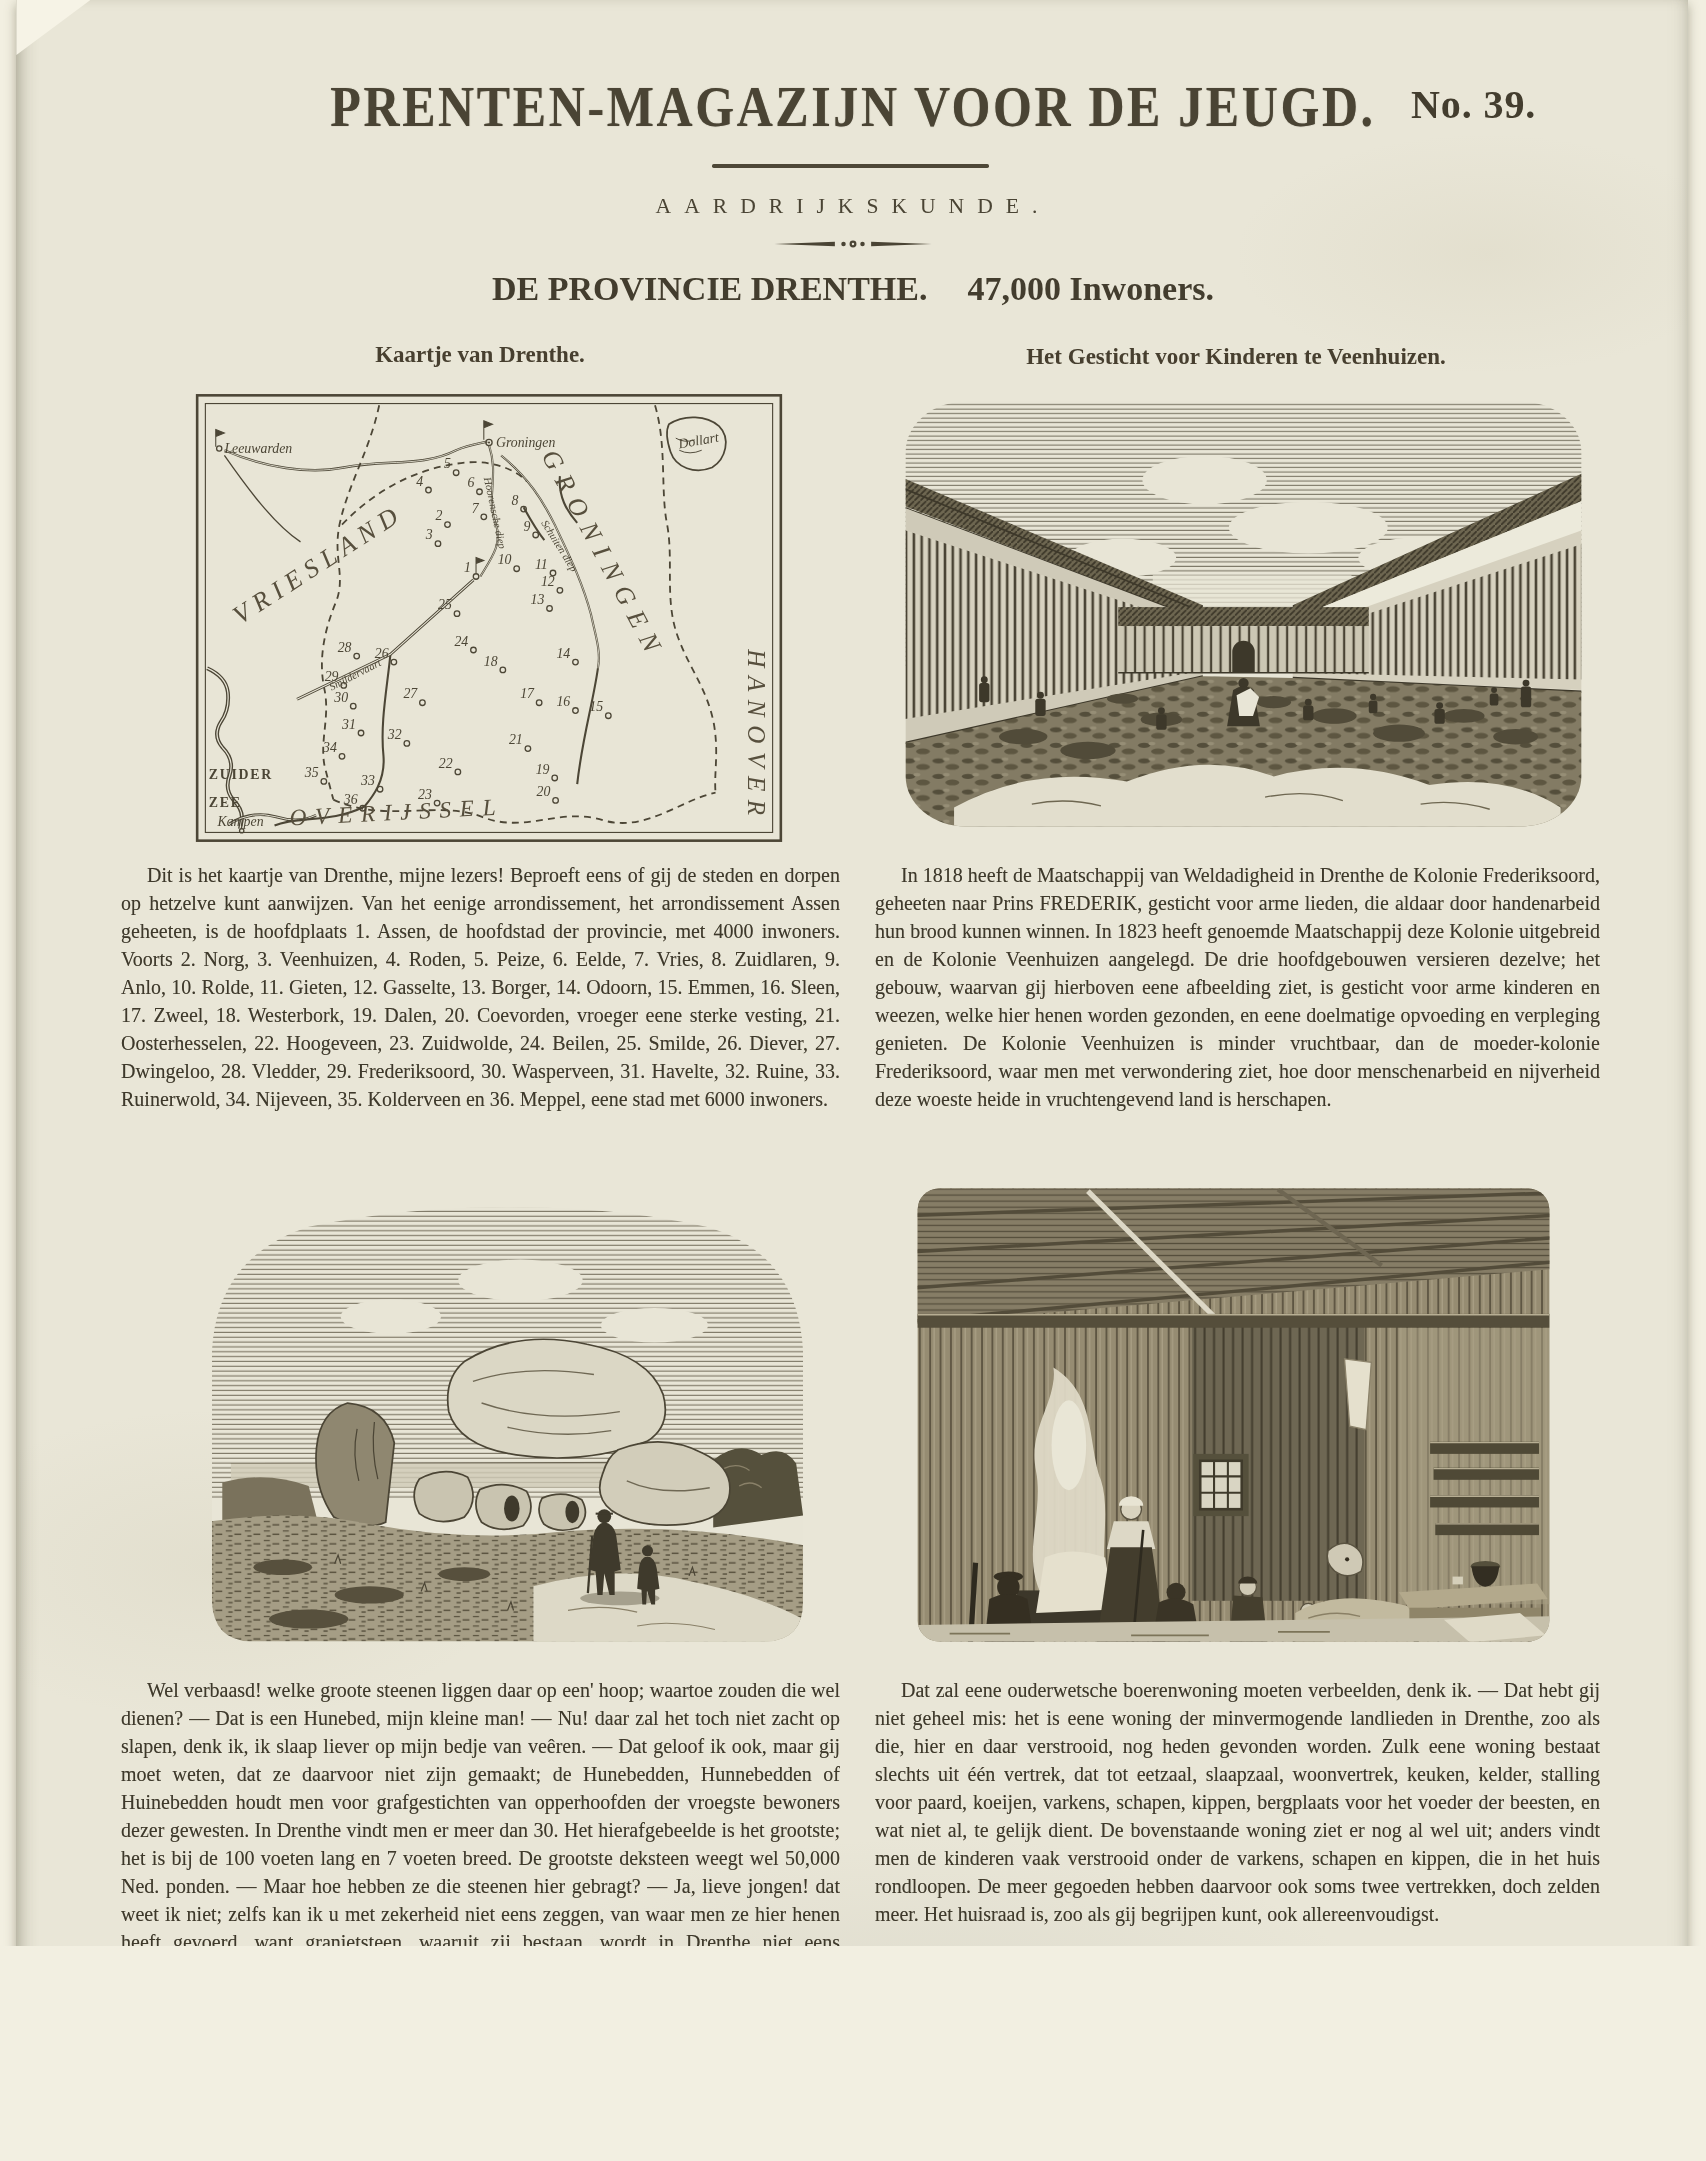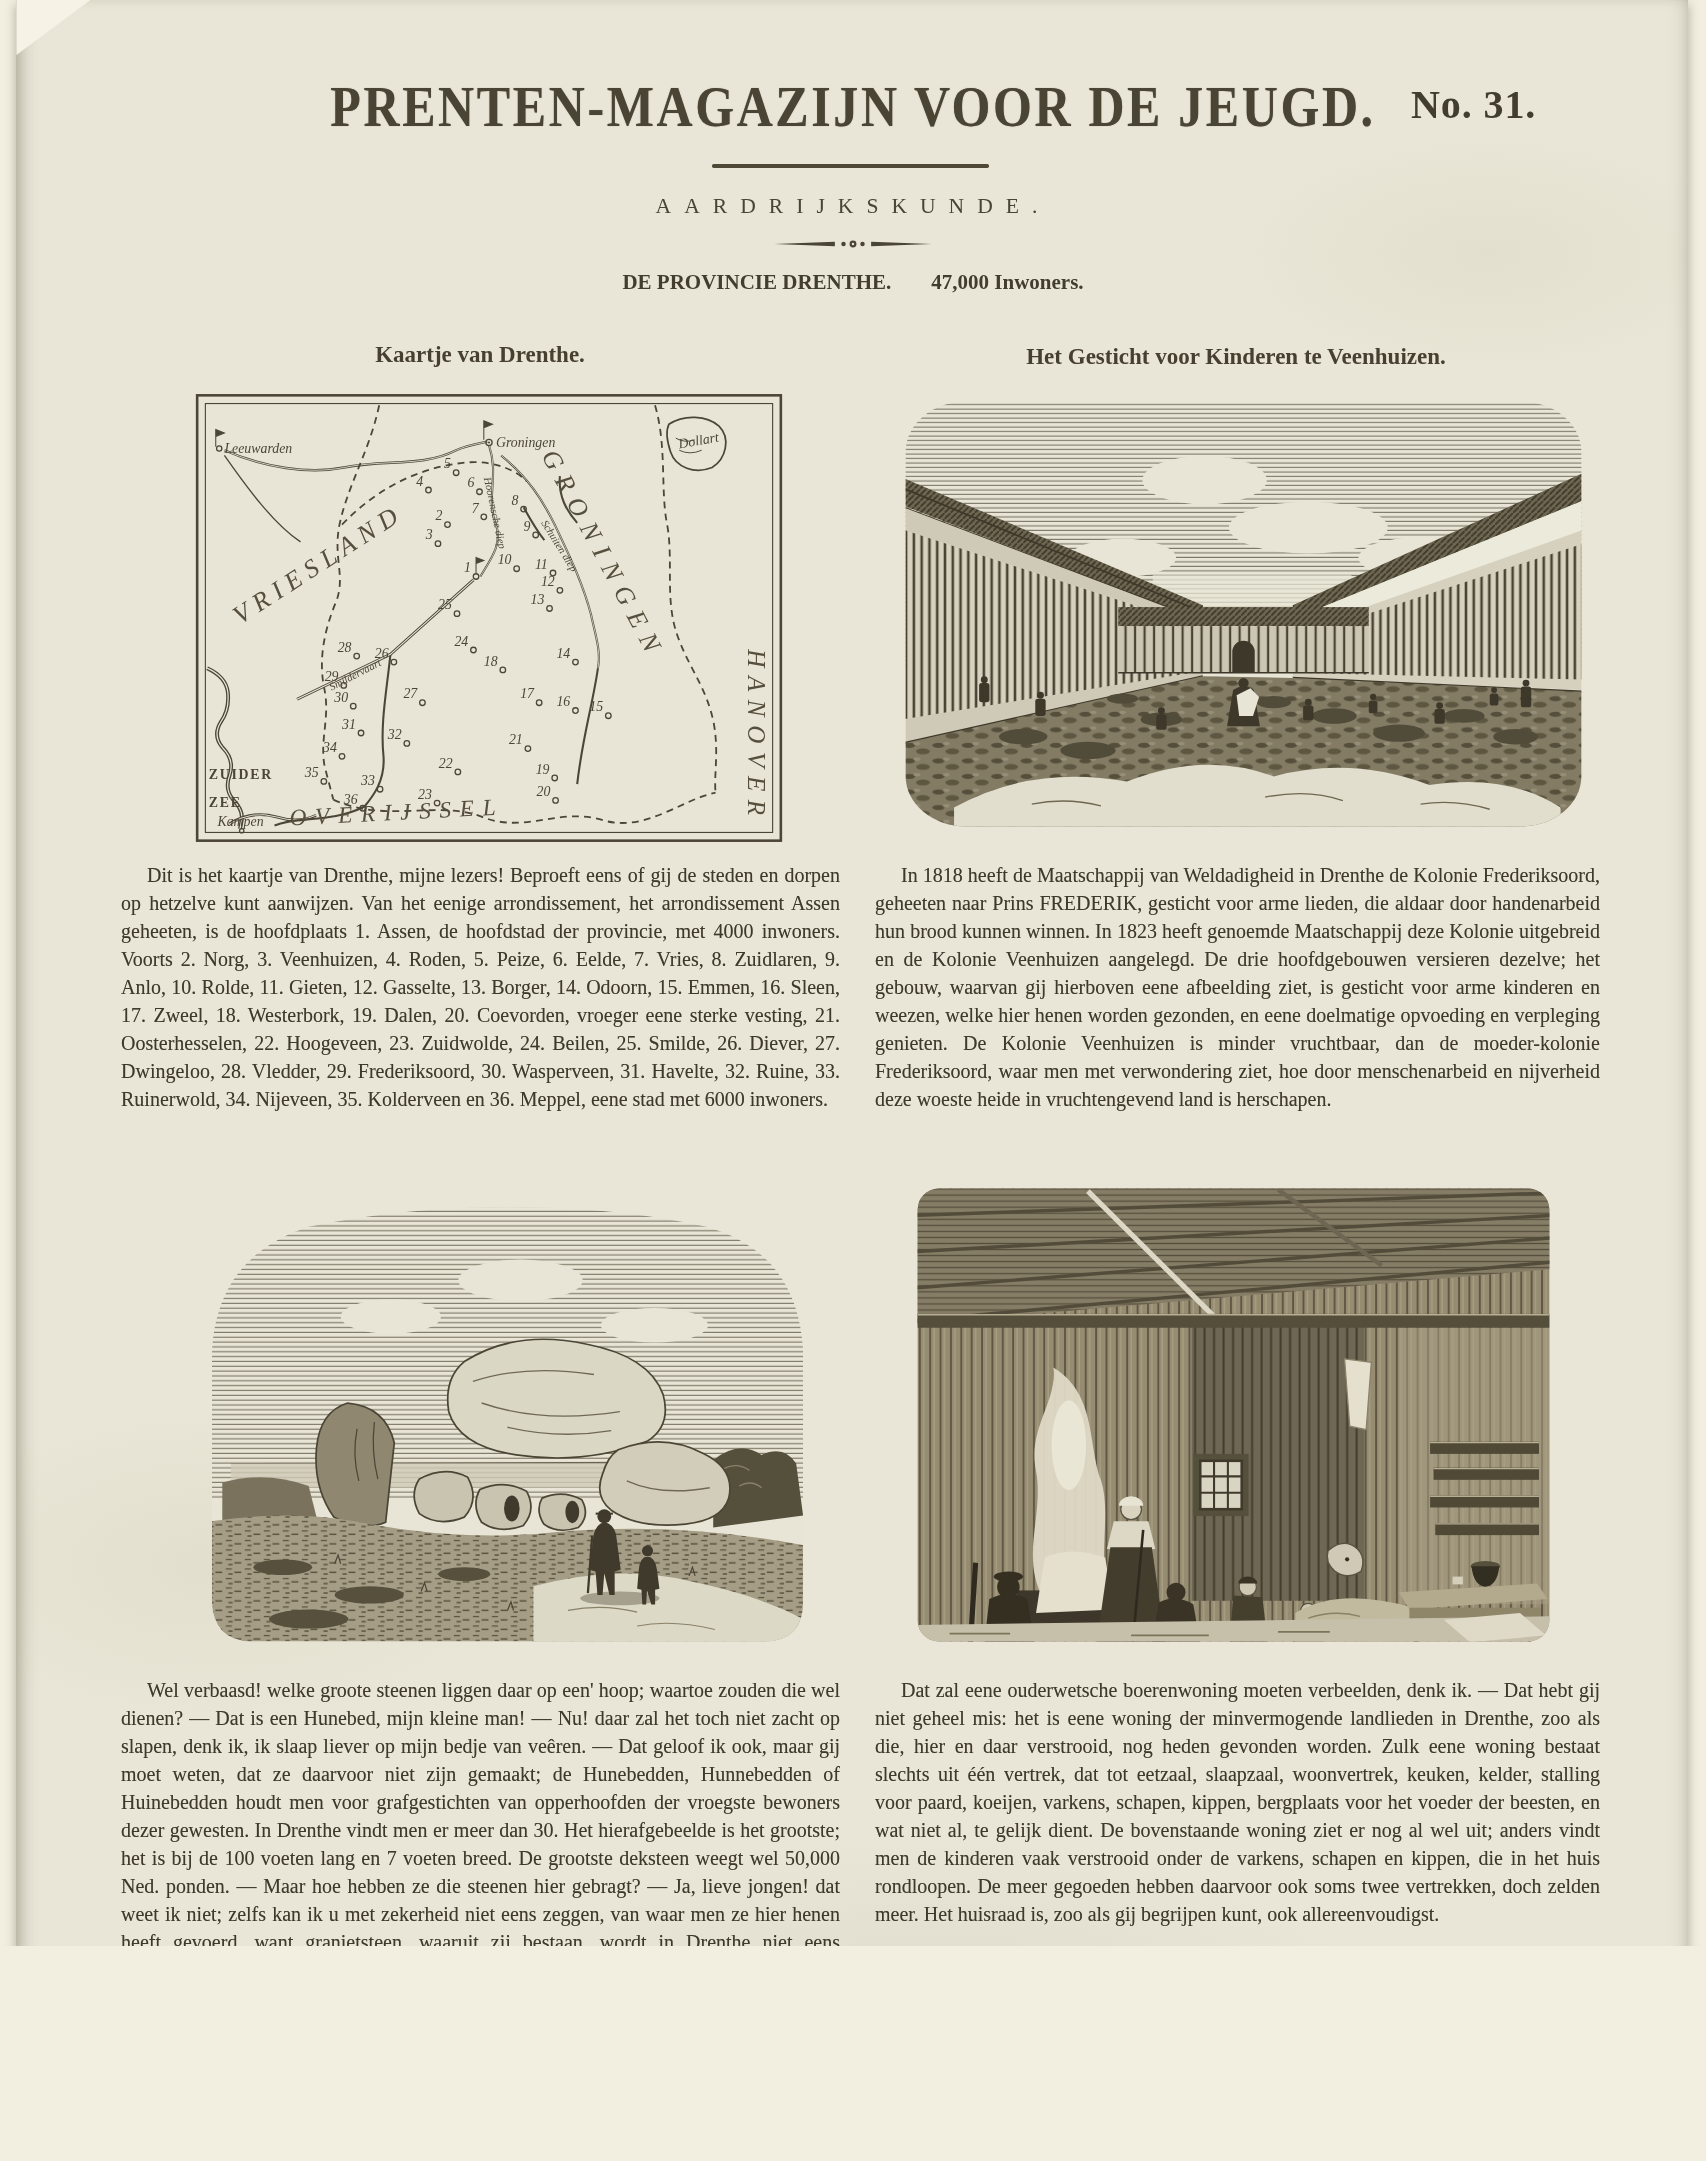--- a/index.html
+++ b/index.html
@@ -18,21 +18,21 @@
   .abs{position:absolute;}
   .masthead-title{left:0;right:0;top:74px;text-align:center;font-weight:bold;font-size:50px;
     letter-spacing:2.6px;color:#4a4434;transform:scaleY(1.14);transform-origin:top;
     text-shadow:0 0 0.9px rgba(74,68,52,.55);white-space:nowrap;}
   .issue-no{left:1411px;top:81px;font-weight:bold;font-size:40px;color:#433d2e;letter-spacing:0.9px;}
   .title-rule{left:712px;top:164px;width:277px;height:3.5px;background:#4e4837;border-radius:1.7px;}
   .rubric{left:0;right:0;top:194px;text-align:center;font-weight:normal;font-size:21.6px;
     letter-spacing:13px;color:#4a4434;}
   .ornament{left:0;right:0;top:237px;text-align:center;}
   .subject-line{left:0;right:0;top:270px;display:flex;justify-content:center;gap:40px;
-    font-weight:bold;font-size:21px;color:#433d2e;}
+    font-weight:bold;font-size:34px;color:#433d2e;}
   .sec-heading{position:absolute;text-align:center;font-weight:bold;font-size:23px;color:#473f2f;}
   .body-text{position:absolute;font-size:20px;line-height:28px;text-align:justify;
     text-indent:26px;color:#3e392b;text-shadow:0 0 0.4px rgba(62,57,44,.4);}
   .footer-rule{left:244px;top:2015px;width:1258px;height:6px;border-radius:2.6px;
     background:linear-gradient(to bottom,#474130 0 1.7px,#6d6651 1.7px 2.6px,#474130 2.6px 6px);}
   .footer-imprint{left:0;right:0;top:2032px;text-align:center;font-weight:bold;font-size:25px;color:#433d2e;letter-spacing:0.4px;}
   .footer-page{left:1427px;top:2030px;font-weight:bold;font-size:26px;color:#433d2e;}
   .pencil-note{left:38px;top:2119px;font-family:"DejaVu Sans",sans-serif;font-style:italic;
     font-size:28.5px;color:#8f8b7d;transform:rotate(-2.5deg);letter-spacing:1.7px;}
   .eng{position:absolute;}
@@ -47,21 +47,21 @@
   .mflag{fill:#4c4636;stroke:#4c4636;stroke-width:1.2;}
 </style>
 </head>
 <body>
 
 <div class="page">
   <div class="sheet abs"></div>
   <div class="tape-corner abs"></div>
 
   <div class="abs masthead-title">PRENTEN-MAGAZIJN VOOR DE JEUGD.</div>
-  <div class="abs issue-no">No. 31.</div>
+  <div class="abs issue-no">No. 39.</div>
   <div class="abs title-rule"></div>
   <div class="abs rubric">AARDRIJKSKUNDE.</div>
   <div class="abs ornament">
     <svg width="164" height="14" viewBox="0 0 190 16">
       <polygon points="4,8 74,5.4 74,10.6" fill="#4a4434"></polygon>
       <polygon points="186,8 116,5.4 116,10.6" fill="#4a4434"></polygon>
       <circle cx="84" cy="8" r="2.6" fill="#4a4434"></circle>
       <circle cx="95" cy="8" r="4" fill="#4a4434"></circle>
       <circle cx="95" cy="8" r="1.4" fill="#e9e6d7"></circle>
       <circle cx="106" cy="8" r="2.6" fill="#4a4434"></circle>

